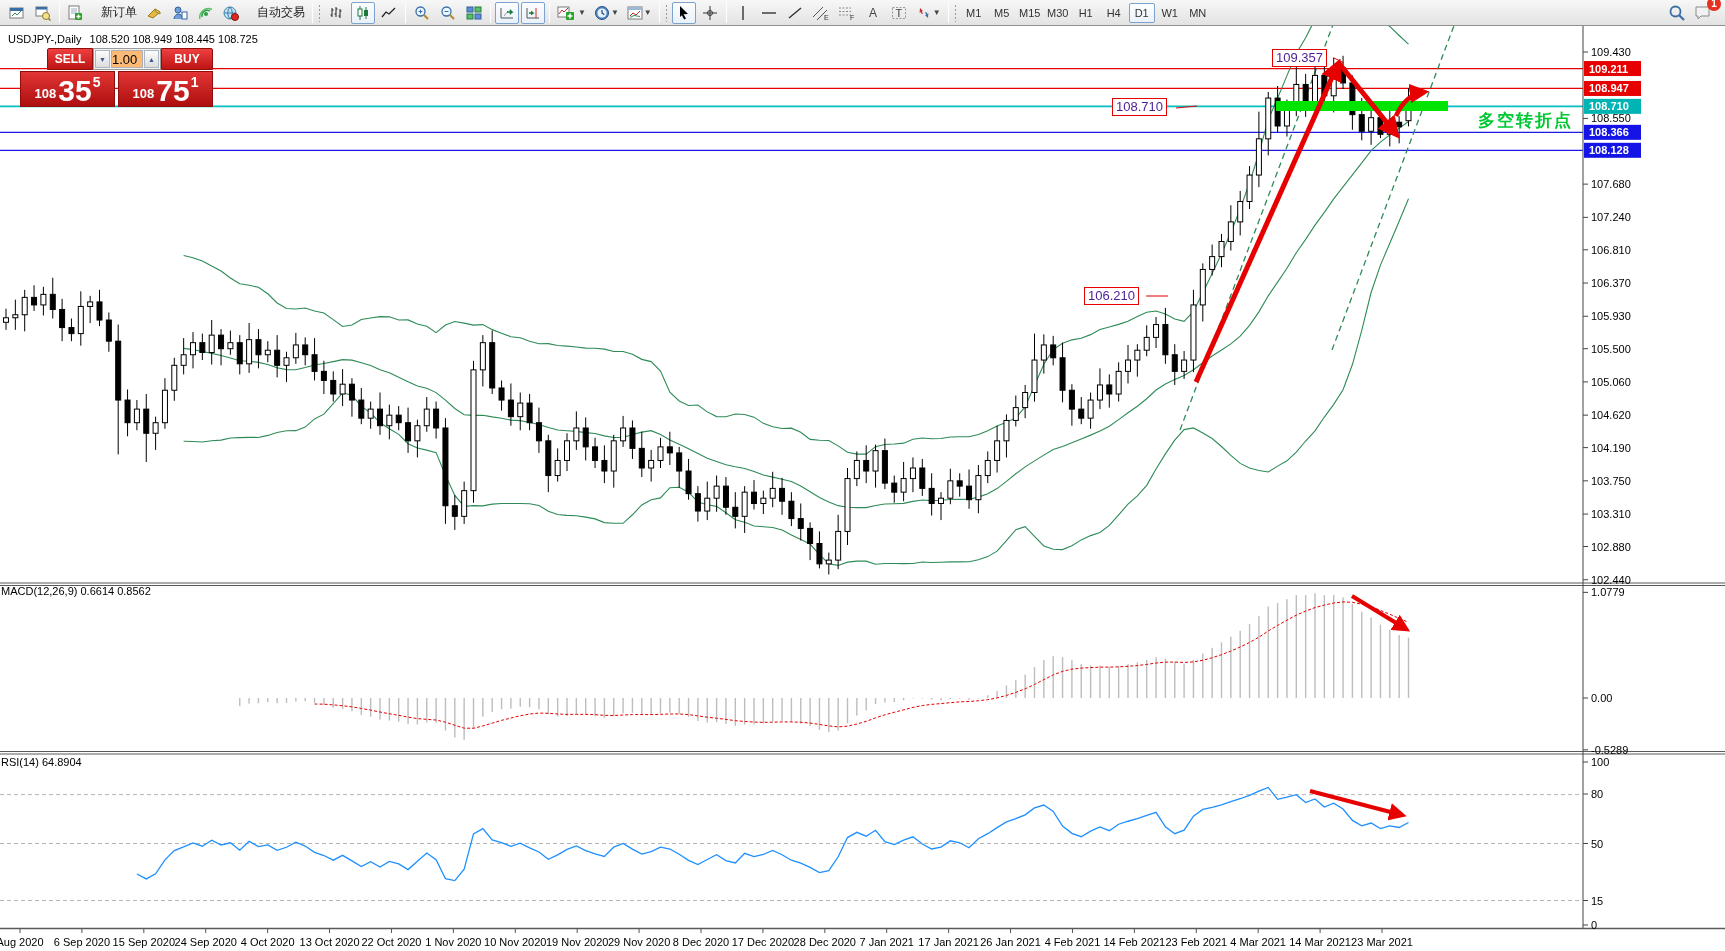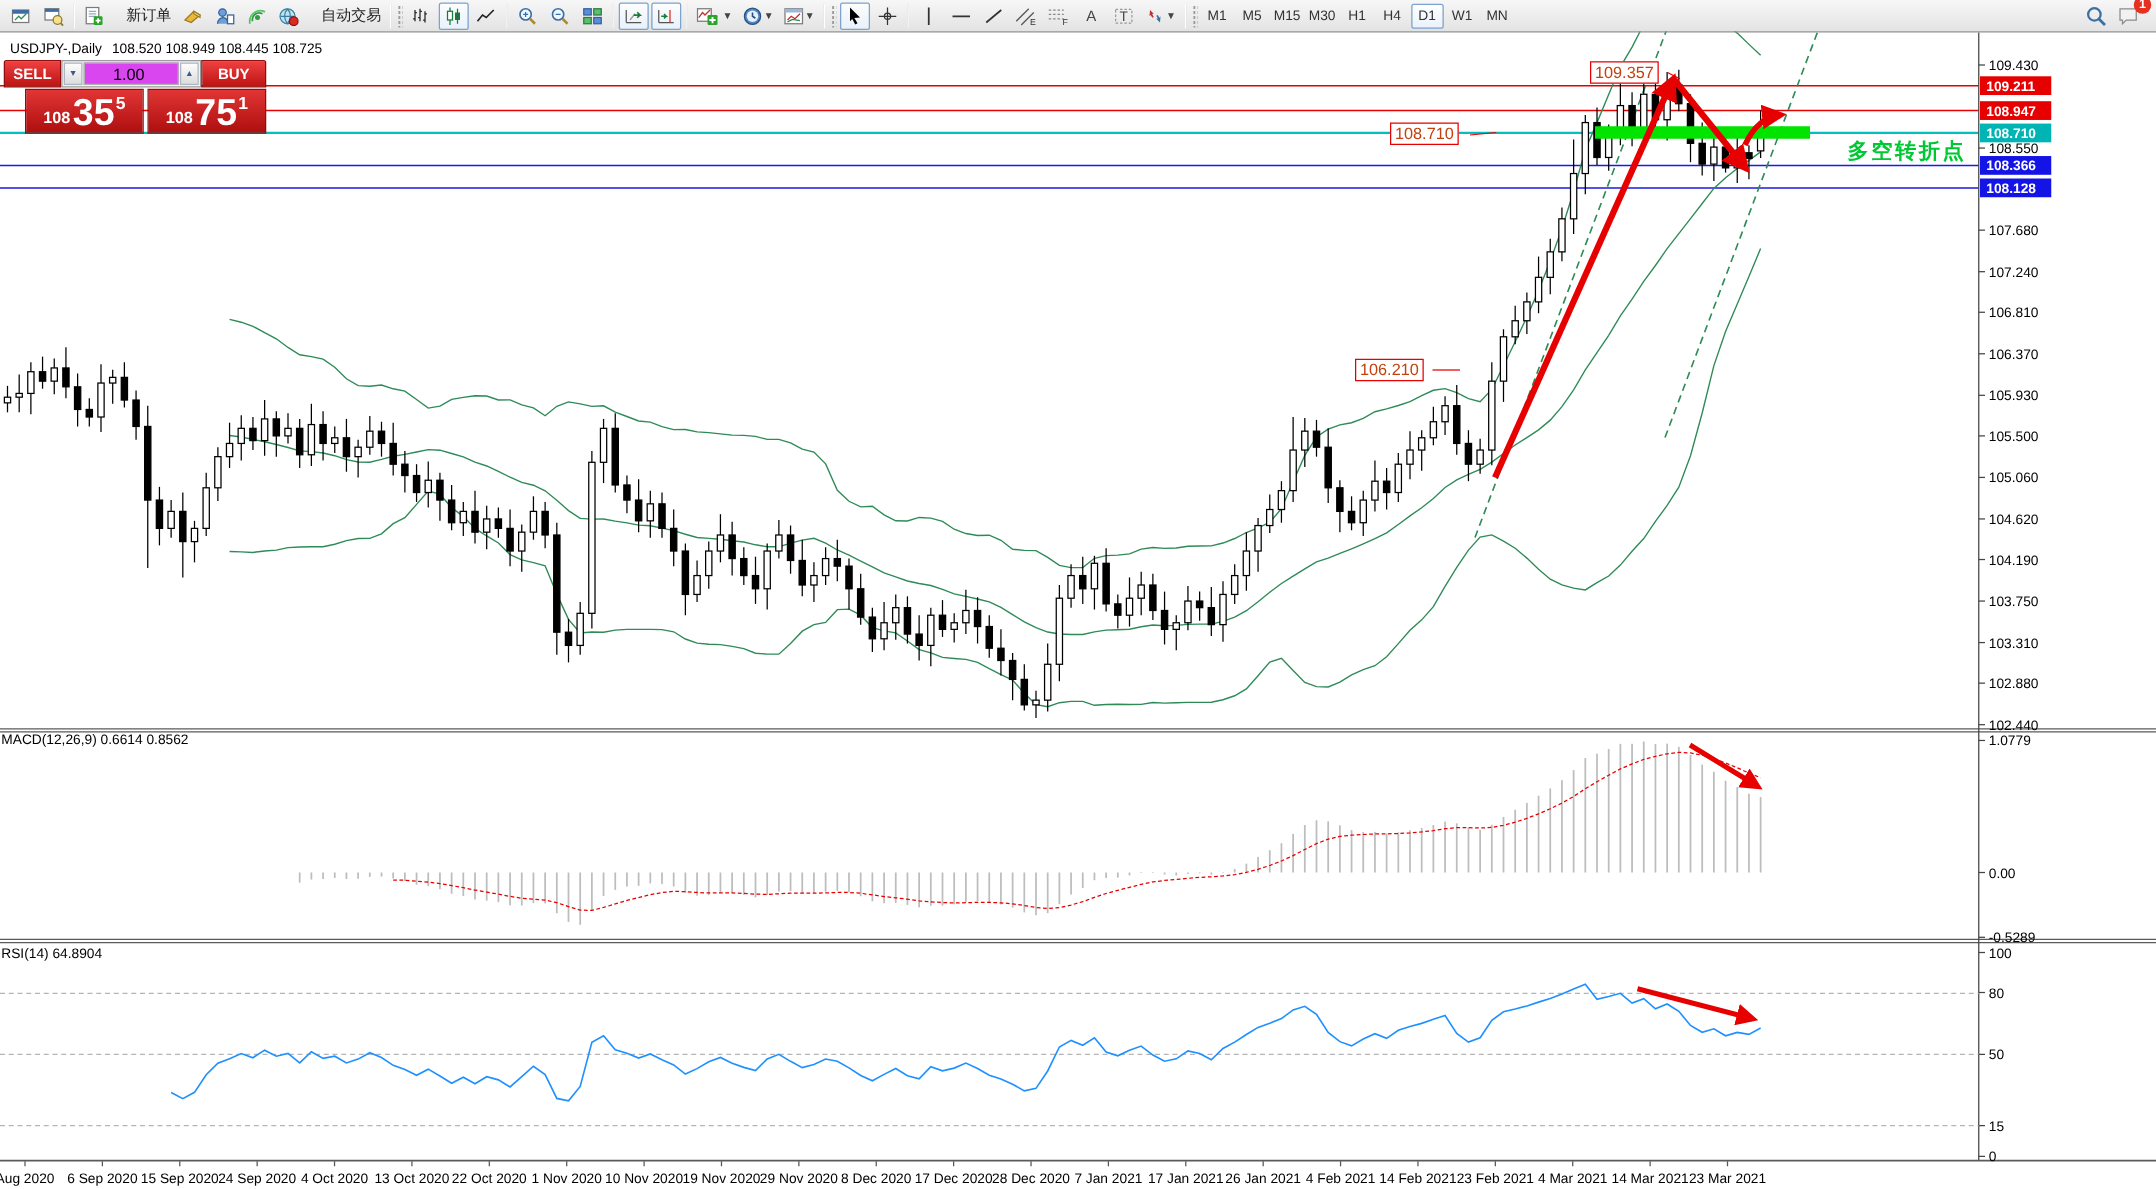--- a/index.html
+++ b/index.html
@@ -26,41 +26,41 @@
   .chat-badge { position:absolute; right:-7px; top:-6px; background:#e53022; color:#fff;
     border-radius:50%; width:14px; height:14px; font-size:10px; font-weight:bold;
     display:flex; align-items:center; justify-content:center; }
 
   
   #chart-title { position:absolute; left:8px; top:33px; font-size:11px; color:#000; z-index:20; }
   #chart-title .sym { margin-right:8px; }
 
   #trade-panel { position:absolute; left:3px; top:48px; width:210px; z-index:25;
     font-family:"Liberation Sans", sans-serif; }
-  #tp-row1 { display:flex; height:22px; }
+  #tp-row1 { display:flex; height:22px;margin-left:44px; }
   .tp-btn { color:#fff; font-size:12px; font-weight:bold; display:flex; align-items:center;
     justify-content:center; background:linear-gradient(#ef4040,#bd1414); border:1px solid #8f0d0d; }
   #sell-btn { width:46px; border-radius:2px 0 0 0; }
   #buy-btn  { width:52px; border-radius:0 2px 0 0; }
   #vol-box { flex:1; display:flex; align-items:center; background:#f2f2f2;
     border:1px solid #9a9a9a; }
   .spin { width:15px; height:18px; background:linear-gradient(#fdfdfd,#dcdcdc);
     border:1px solid #aab6c2; font-size:7px; color:#3a5a8c; display:flex; align-items:center;
     justify-content:center; margin:0 1px; }
-  #vol-value { flex:1; background:#d946ef; border:1px solid #b0b0b0; height:18px; font-size:13px;
-    text-align:center; padding-right:4px; line-height:17px; color:#000; }
+  #vol-value { flex:1; background:#fdba74; border:1px solid #b0b0b0; height:18px; font-size:13px;
+    text-align:left; padding-right:4px; line-height:17px; color:#000; }
   #tp-row2 { display:flex; height:36px; margin-top:1px;padding-left:17px; }
   .tp-price { flex:1; background:linear-gradient(#e23535,#ae0f0f); border:1px solid #8f0d0d;
     color:#fff; display:flex; align-items:flex-end; justify-content:center; padding-bottom:2px; }
   .tp-price .pre { font-size:13px; font-weight:bold; margin:0 2px 3px 0; }
   .tp-price .big { font-size:30px; font-weight:bold; line-height:26px; }
   .tp-price .sup { font-size:14px; font-weight:bold; margin:0 0 14px 1px; }
   #sell-price { margin-right:3px; }
 
-  .plabel { position:absolute; border:1px solid #e60000; color:#c2410c; background:#fff;
+  .plabel { position:absolute; border:1px solid #e60000; color:#4c1d95; background:#fff;
     font-size:13px; padding:0 3px; line-height:16px; z-index:15; }
   #peak-label  { left:1272px; top:49px; }
   #level-label { left:1112px; top:98px; }
   #base-label  { left:1084px; top:287px; }
   #cn-note { position:absolute; left:1478px; top:109px; font-size:17px; font-weight:bold;
     color:#00c832; z-index:15; letter-spacing:2px; }
 
   svg text { font-family:"Liberation Sans", sans-serif; }
 </style>
 </head>

